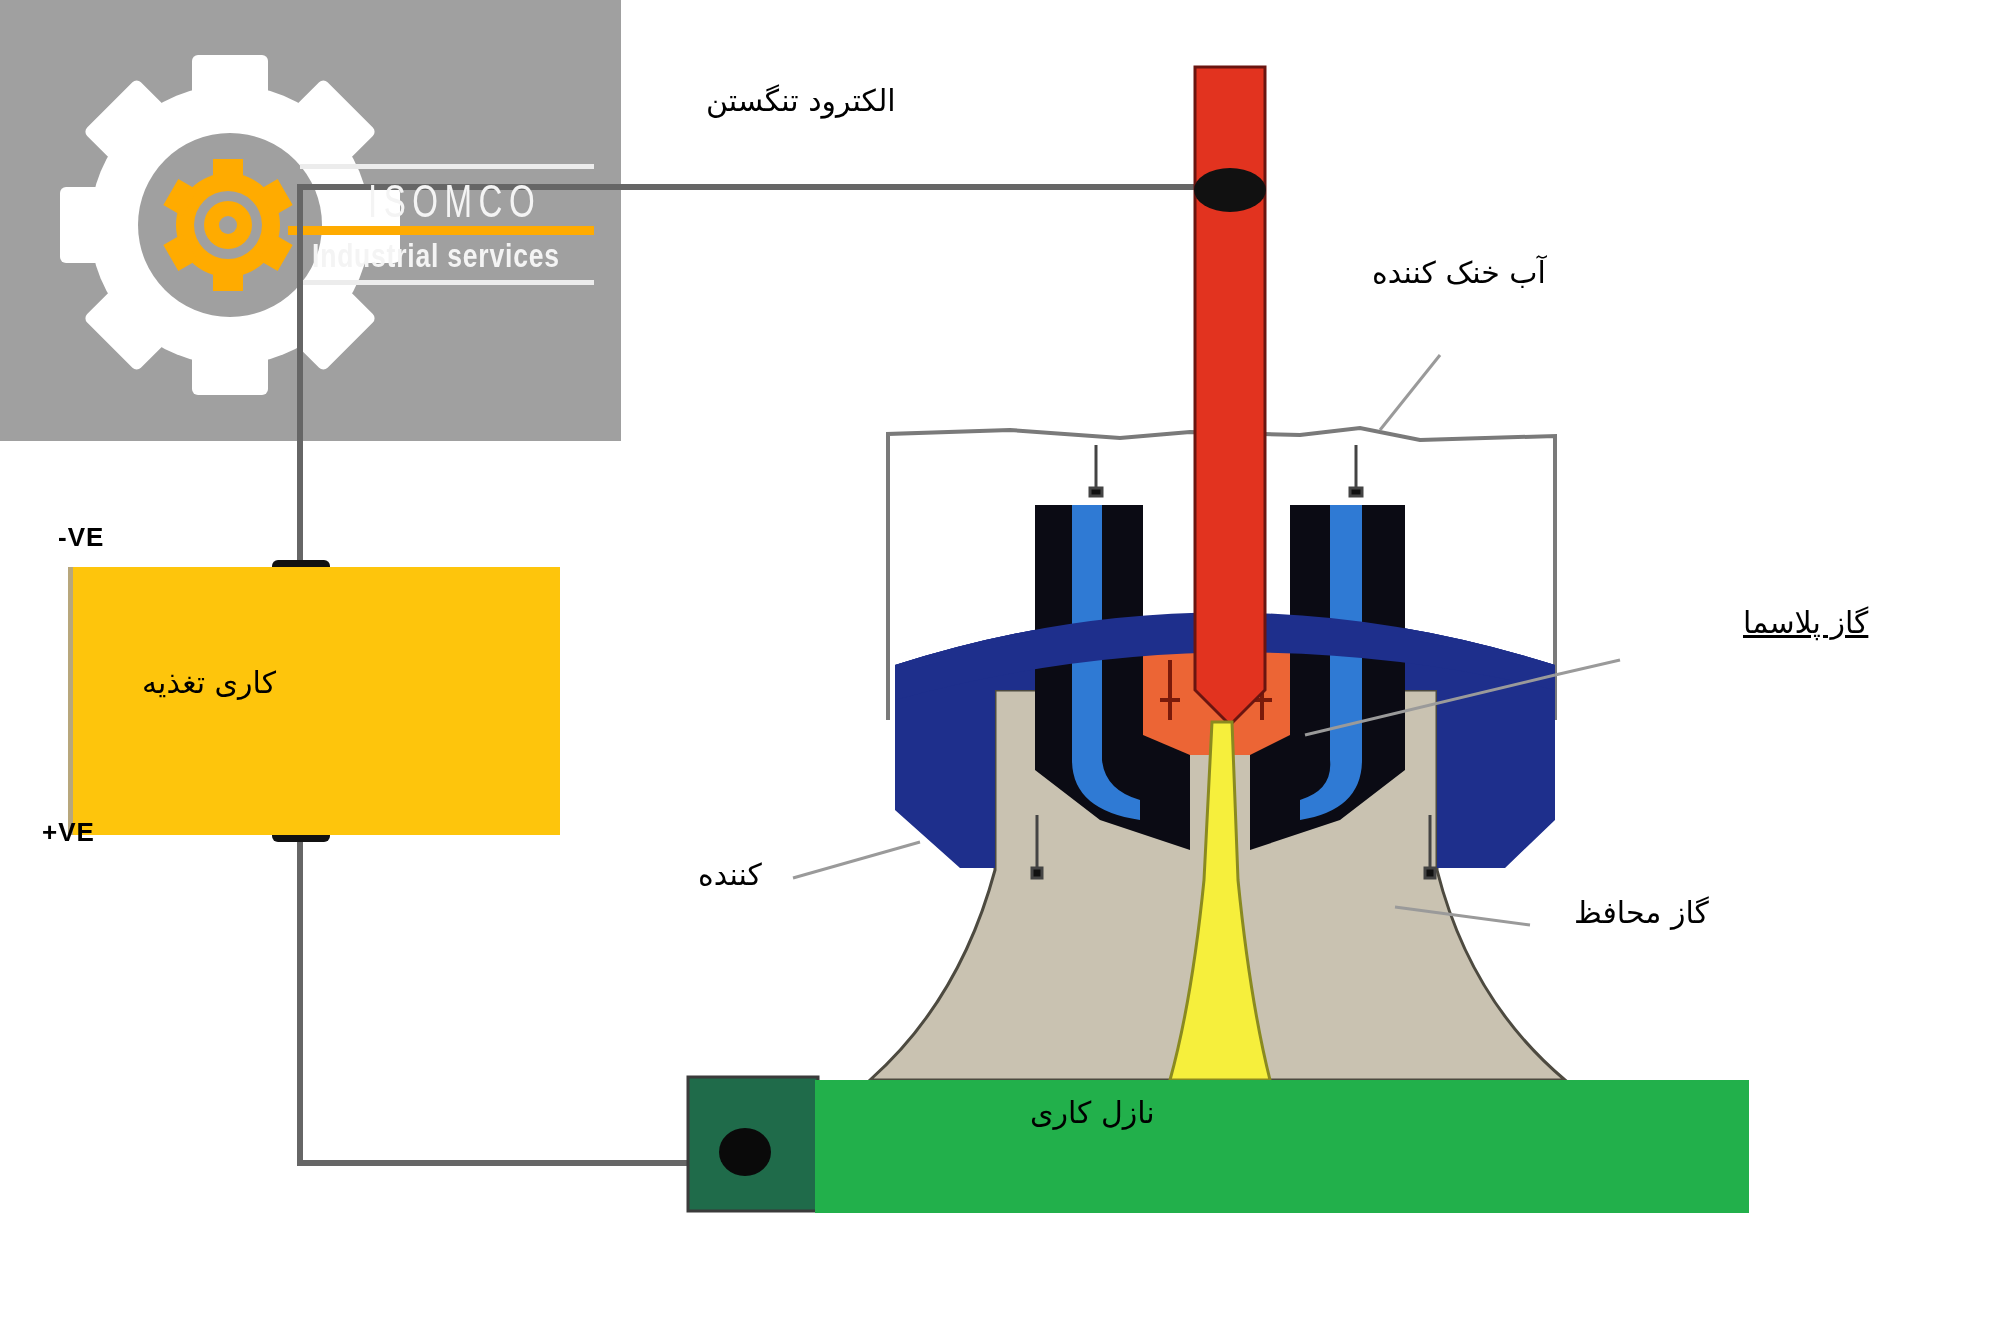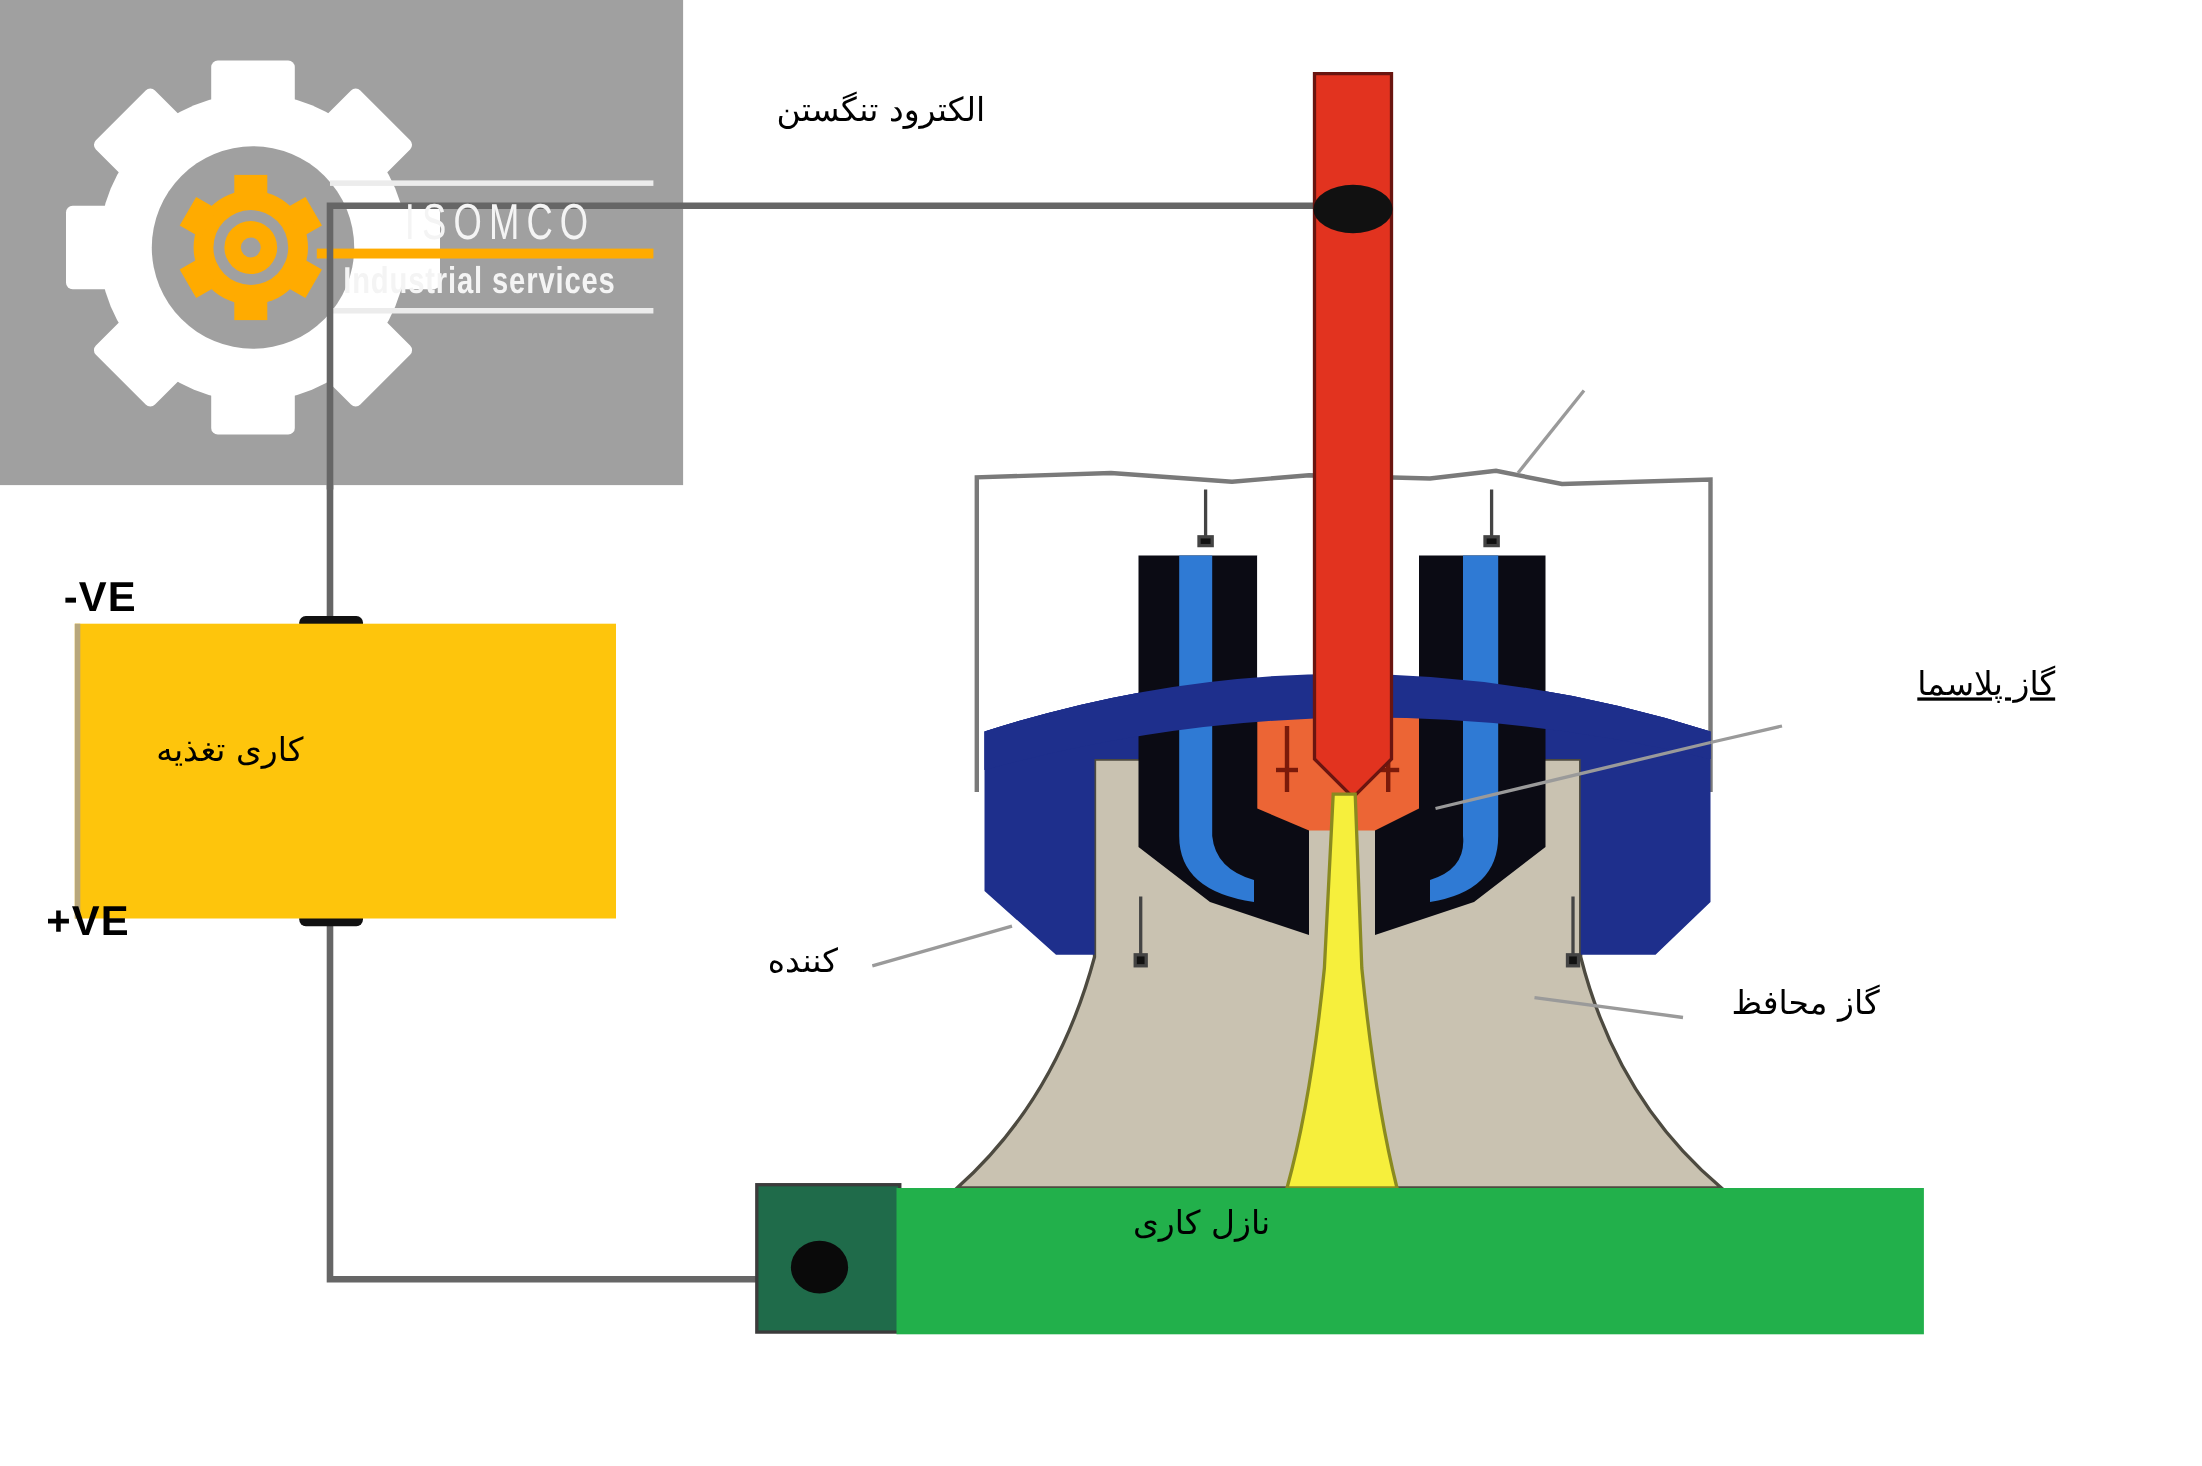--- a/index.html
+++ b/index.html
@@ -4,21 +4,21 @@
   <style>
     html, body { margin: 0; padding: 0; background: #ffffff; }
     body { width: 2002px; height: 1333px; position: relative; overflow: hidden;
            font-family: "DejaVu Sans", sans-serif; }
     .stage { position: absolute; left: 0; top: 0; width: 2002px; height: 1333px; }
     svg.diagram { position: absolute; left: 0; top: 0; }
     .label { position: absolute; color: #000; white-space: nowrap; direction: rtl;
              font-family: "DejaVu Sans", sans-serif; font-weight: normal; line-height: 1; }
     .label.fa { font-size: 30px; }
     .pol { position: absolute; font-family: "Liberation Sans", sans-serif; font-weight: bold;
-           font-size: 38px; color: #000; letter-spacing: 1px; line-height: 1; direction: ltr; }
+           font-size: 26px; color: #000; letter-spacing: 1px; line-height: 1; direction: ltr; }
     .logo-text { position: absolute; color: #f4f4f4; white-space: nowrap;
                  font-family: "Liberation Sans", sans-serif; font-weight: bold; line-height: 1; }
     .logo-title { font-size: 46px; letter-spacing: 9px; transform: scaleX(0.72); transform-origin: left top; font-weight: normal; }
     .logo-sub { font-size: 34px; letter-spacing: 1px; transform: scaleX(0.78); transform-origin: left top; }
   </style>
 </head>
 <body>
 
 <div class="stage">
 
@@ -139,18 +139,19 @@
   </svg>
 
   <div class="logo-text logo-title" style="left:368px; top:178px;">ISOMCO</div>
   <div class="logo-text logo-sub" style="left:312px; top:238px;">Industrial services</div>
 
   <div class="pol" style="left:58px; top:524px;">-VE</div>
   <div class="pol" style="left:42px; top:819px;">+VE</div>
   <div class="label fa" style="left:142px; top:668px;">کاری تغذیه</div>
 
   <div class="label fa" style="left:706px; top:86px;">الکترود تنگستن</div>
+  <div class="label fa" style="left:1372px; top:258px;">آب خنک کننده</div>
   <div class="label fa" style="left:1743px; top:608px;text-decoration:underline;">گاز پلاسما</div>
   <div class="label fa" style="left:698px; top:860px;">کننده</div>
   <div class="label fa" style="left:1574px; top:898px;">گاز محافظ</div>
   <div class="label fa" style="left:1030px; top:1098px;">نازل کاری</div>
 
 </div>
 
 </body></html>

